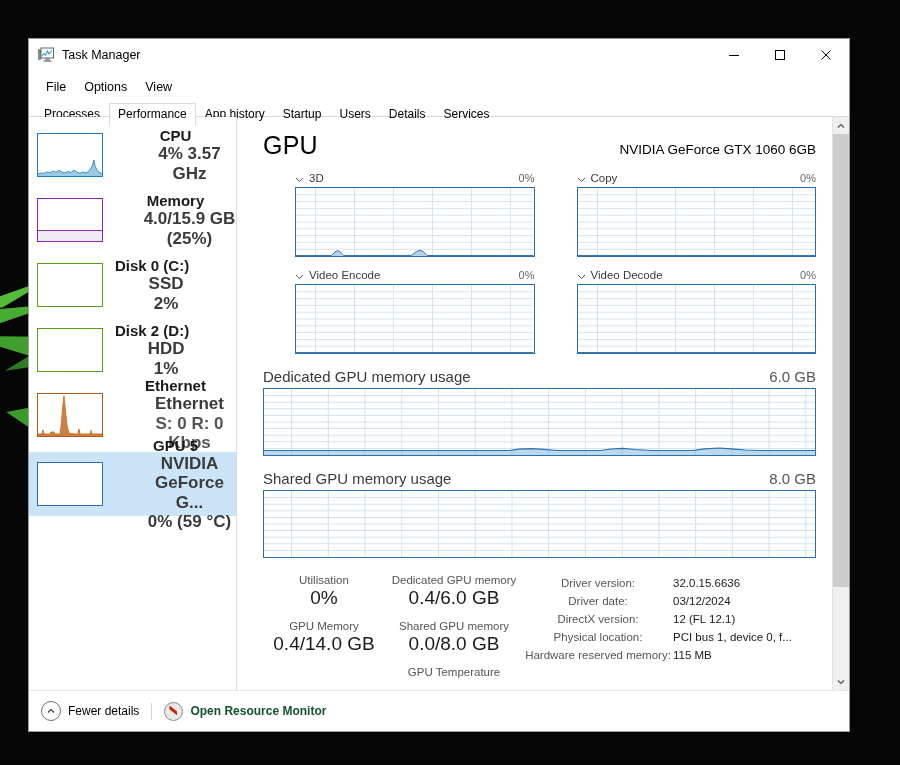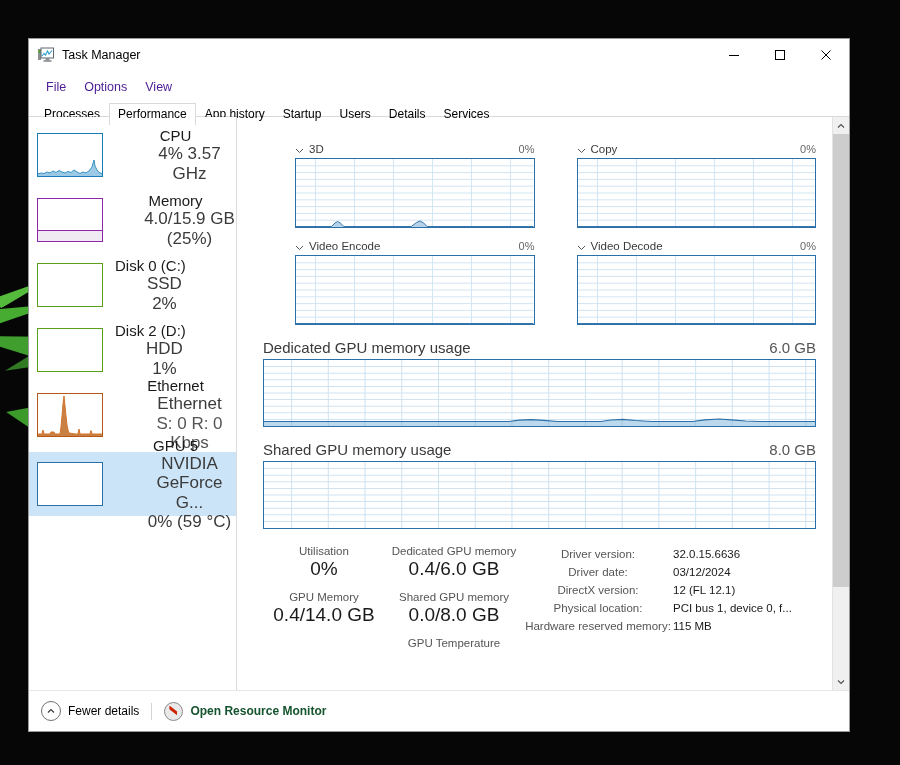--- a/index.html
+++ b/index.html
@@ -42,40 +42,40 @@
              position: relative; flex: none; }
   .tb-title { font-size: 12.5px; color: #000; }
   .tb-spacer { flex: 1; }
   .tb-btn { width: 46px; height: 31px; display: flex; align-items: center;
             justify-content: center; color: #000; font-size: 13px; }
   .tb-btn svg { display:block; }
 
   
   .menubar { height: 23px; display: flex; align-items: center; flex: none;
              padding-left: 8px; }
-  .menu-item { font-size: 12.5px; color: #4c1d95; padding: 1px 9px; margin-top: 8px; }
+  .menu-item { font-size: 12.5px; color: #000000; padding: 1px 9px; margin-top: 8px; }
 
   
   .tabstrip { height: 22px; flex: none; position: relative;
               border-bottom: 1px solid #d9d9d9;
               display: flex; align-items: flex-end; padding-left: 6px;
               background: #ffffff; }
   .tab { font-size: 12px; color: #000; padding: 3px 8px 3px 8px;
          border: 1px solid transparent; border-bottom: none;
          line-height: 15px; position: relative; top: 9px; }
   .tab.sel { border-color: #d9d9d9; background: #fff; z-index: 2;
              box-shadow: 0 1px 0 #fff; }
 
   
   .tm-body { flex: 1; display: flex; min-height: 0; position: relative; }
   .sidebar { width: 208px; flex: none; padding-top: 10px;
              border-right: 1px solid #dadada; box-sizing: border-box;
              background: #fff; }
   .side-item { height: 56px; margin: 0 0 9px 0; padding-left: 8px;
-               display: flex; align-items: center; box-sizing: border-box; }
+               display: flex; align-items: center; box-sizing: border-box; font-weight: bold; }
   .side-item.sel { background: #cce4f7; height: 64px; margin-bottom: 5px; }
   .thumb { width: 66px; height: 44px; box-sizing: border-box;
            background: #fff; flex: none; position: relative; overflow: hidden; }
   .side-txt { margin-left: 12px; line-height: 1.14; }
   .side-name { font-size: 15px; color: #1a1a1a; }
   .side-sub { font-size: 17px; color: #3b3b3b; margin-left: 28px; }
   .side-sub.grey { color: #555; }
 
   
   .main { flex: 1; padding: 14px 0 0 26px; box-sizing: border-box;
@@ -262,20 +262,24 @@
         <div class="side-txt">
           <div class="side-name">GPU 5</div>
           <div class="side-sub">NVIDIA GeForce G...</div>
           <div class="side-sub">0%  (59 °C)</div>
         </div>
       </div>
     </div>
 
     <div class="main">
 
+      <div class="gpu-head">
+        <div class="gpu-title">GPU</div>
+        <div class="gpu-model">NVIDIA GeForce GTX 1060 6GB</div>
+      </div>
 
       <div class="eng-row">
         <div class="eng">
           <div class="eng-lbl">
             <span class="chev">
               <svg width="9" height="9" viewBox="0 0 9 9">
                   <polyline points="1,3 4.5,6.5 8,3" fill="none" stroke="#555" stroke-width="1"></polyline>
                 </svg>
             </span>
             <span>3D</span>

